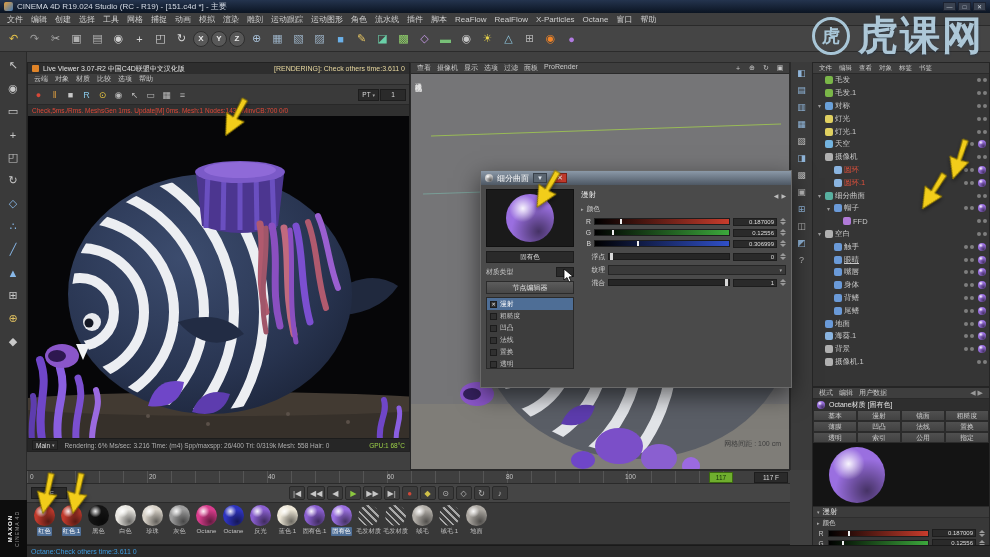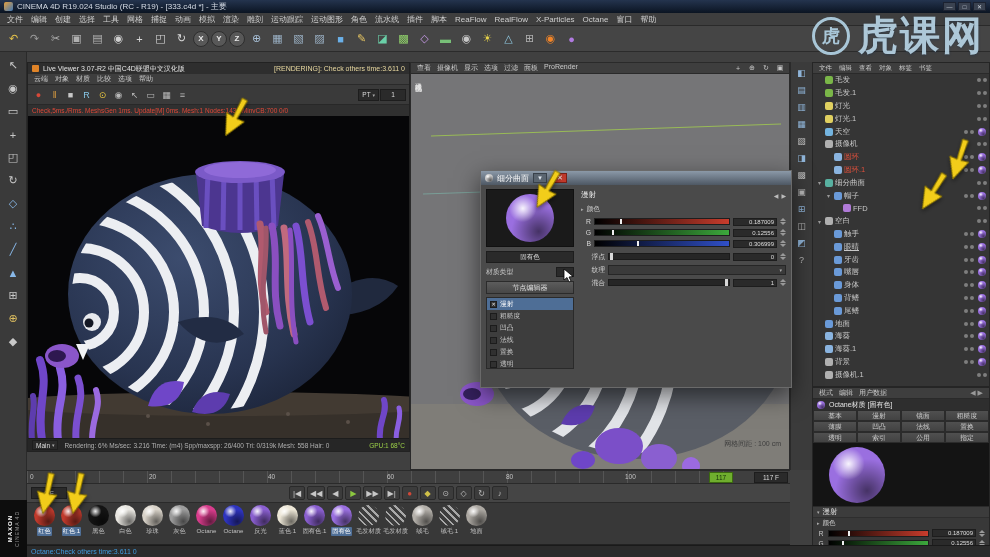--- a/index.html
+++ b/index.html
@@ -117,21 +117,21 @@
 .cursor{position:absolute;z-index:40}
 .caret{font-size:5px;color:#aaa}
 </style>
 </head>
 <body>
 
 <div id="app">
 
   <div class="titlebar abs">
     <span class="app-icon"></span>
-    <span>CINEMA 4D R19.024 Studio (RC - R19) - [333.c4d *] - 主要</span>
+    <span>CINEMA 4D R19.024 Studio (RC - R19) - [151.c4d *] - 主要</span>
     <div class="winbtns">
 
     <span class="winbtn">—</span>
         <span class="winbtn">□</span>
         <span class="winbtn">✕</span>
       </div>
   </div>
 
   <div class="menubar abs">
 
@@ -419,20 +419,30 @@
           <span class="om-exp"></span>
           <span class="om-ico" style="background: rgb(122, 182, 72);"></span>
           <span class="om-label">毛发.1</span>
           <span class="om-dots">
             <i></i>
             <i></i>
           </span>
 
         </div>
 
+        <div class="om-row">
+          <span class="om-exp">▾</span>
+          <span class="om-ico" style="background: rgb(106, 160, 216);"></span>
+          <span class="om-label">对称</span>
+          <span class="om-dots">
+            <i></i>
+            <i></i>
+          </span>
+
+        </div>
 
         <div class="om-row">
           <span class="om-exp"></span>
           <span class="om-ico" style="background: rgb(224, 208, 96);"></span>
           <span class="om-label">灯光</span>
           <span class="om-dots">
             <i></i>
             <i></i>
           </span>
 
@@ -552,30 +562,20 @@
           <span class="om-exp"></span>
           <span class="om-ico" style="background: rgb(106, 154, 216);"></span>
           <span class="om-label">眼睛</span>
           <span class="om-dots">
             <i></i>
             <i></i>
           </span>
           <span class="om-tag sphere" style="--c:#9a6fe0"></span>
         </div>
 
-        <div class="om-row" style="padding-left: 12px;">
-          <span class="om-exp"></span>
-          <span class="om-ico" style="background: rgb(106, 154, 216);"></span>
-          <span class="om-label">牙齿</span>
-          <span class="om-dots">
-            <i></i>
-            <i></i>
-          </span>
-          <span class="om-tag sphere" style="--c:#9a6fe0"></span>
-        </div>
 
         <div class="om-row" style="padding-left: 12px;">
           <span class="om-exp"></span>
           <span class="om-ico" style="background: rgb(106, 154, 216);"></span>
           <span class="om-label">嘴唇</span>
           <span class="om-dots">
             <i></i>
             <i></i>
           </span>
           <span class="om-tag sphere" style="--c:#9a6fe0"></span>
@@ -618,30 +618,20 @@
           <span class="om-exp"></span>
           <span class="om-ico" style="background: rgb(106, 154, 216);"></span>
           <span class="om-label">地面</span>
           <span class="om-dots">
             <i></i>
             <i></i>
           </span>
           <span class="om-tag sphere" style="--c:#9a6fe0"></span>
         </div>
 
-        <div class="om-row">
-          <span class="om-exp"></span>
-          <span class="om-ico" style="background: rgb(138, 180, 224);"></span>
-          <span class="om-label">海葵</span>
-          <span class="om-dots">
-            <i></i>
-            <i></i>
-          </span>
-          <span class="om-tag sphere" style="--c:#9a6fe0"></span>
-        </div>
 
         <div class="om-row">
           <span class="om-exp"></span>
           <span class="om-ico" style="background: rgb(138, 180, 224);"></span>
           <span class="om-label">海葵.1</span>
           <span class="om-dots">
             <i></i>
             <i></i>
           </span>
           <span class="om-tag sphere" style="--c:#9a6fe0"></span>

